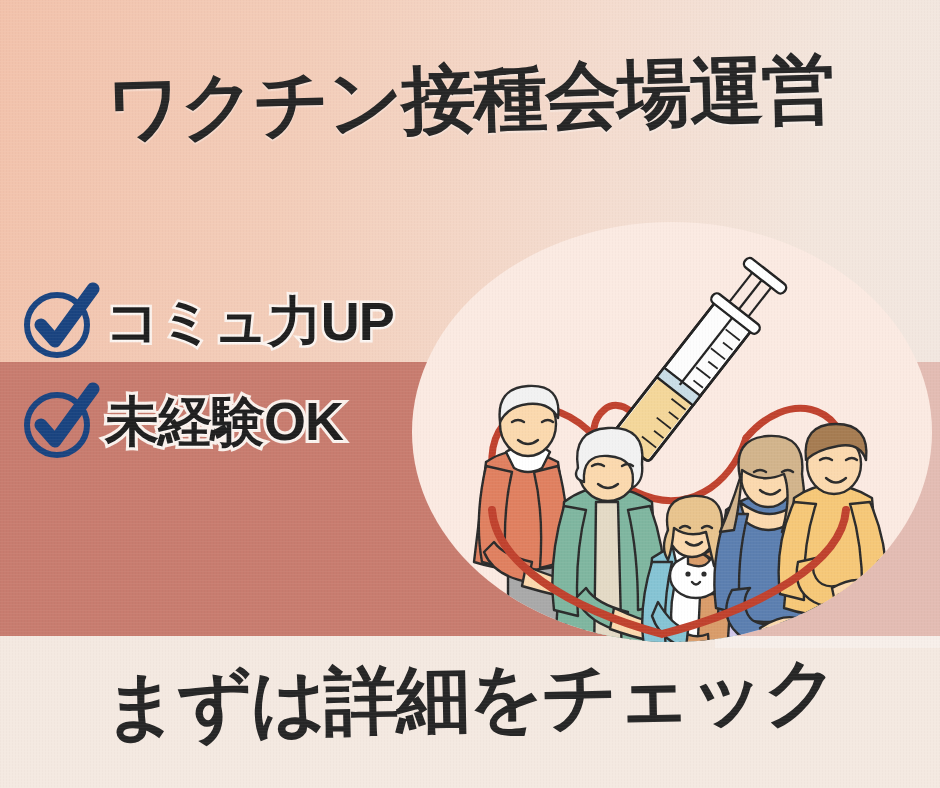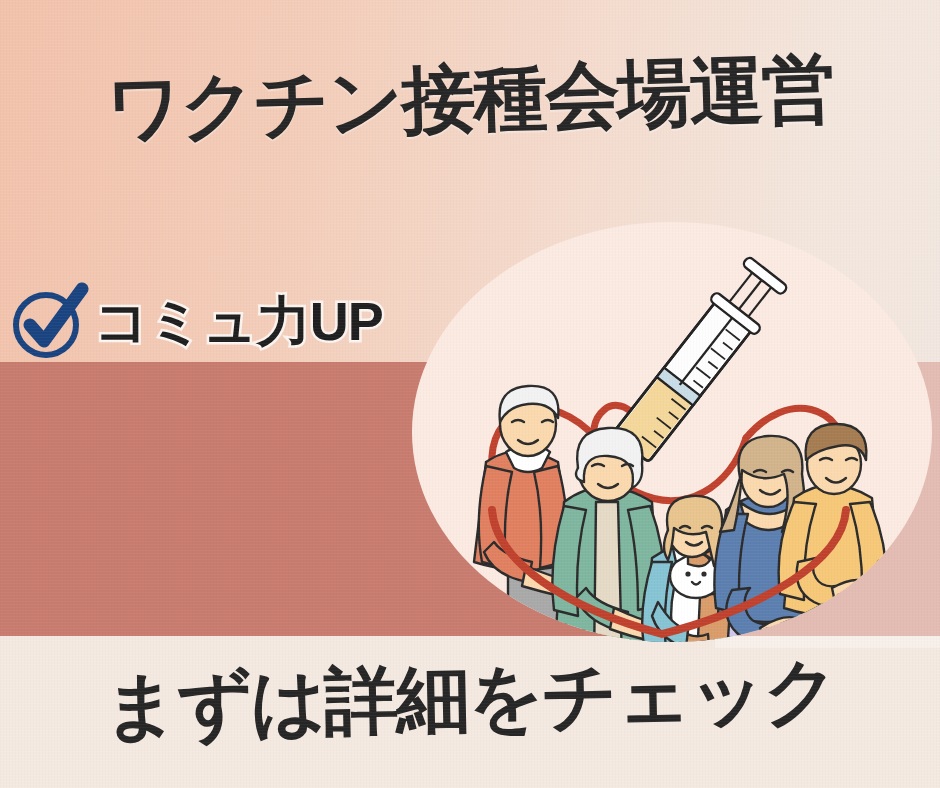--- a/index.html
+++ b/index.html
@@ -47,21 +47,21 @@
   .art-svg{position:absolute;left:400px;top:210px;width:545px;height:445px;}
   
   .title{
     position:absolute;left:0;top:62px;width:940px;text-align:center;
     font-size:74px;line-height:1;font-weight:900;color:#262626;
     letter-spacing:-2px;white-space:nowrap;
     transform:rotate(-1.6deg);
     text-shadow:0 2px 1px rgba(255,255,255,.35);
   }
   
-  .bullets{position:absolute;left:8px;top:272px;width:420px;}
+  .bullets{position:absolute;left:19px;top:272px;width:420px;}
   .bullet{position:relative;height:100px;display:flex;align-items:center;}
   .check-icon{width:82px;height:82px;flex:0 0 82px;position:relative;}
   .check-icon svg{position:absolute;left:0;top:0;}
   .bullet-label{
     font-size:54px;font-weight:900;color:#1f1f1f;letter-spacing:-1px;
     white-space:nowrap;margin-left:4px;
     -webkit-text-stroke:5px #FBF3EE;
     paint-order:stroke fill;
     text-shadow:0 1px 0 rgba(255,255,255,.6);
   }
@@ -233,18 +233,27 @@
     <div class="bullet">
       <span class="check-icon">
         <svg viewBox="0 0 82 82" width="82" height="82">
           <circle cx="38" cy="44" r="30" fill="none" stroke="#1A4480" stroke-width="6"></circle>
           <path d="M22 44 L36 60 L74 8" fill="none" stroke="#1A4480" stroke-width="13" stroke-linecap="round" stroke-linejoin="round"></path>
         </svg>
       </span>
       <span class="bullet-label">コミュ力UP</span>
     </div>
 
+    <div class="bullet">
+      <span class="check-icon">
+        <svg viewBox="0 0 82 82" width="82" height="82">
+          <circle cx="38" cy="44" r="30" fill="none" stroke="#1A4480" stroke-width="6"></circle>
+          <path d="M22 44 L36 60 L74 8" fill="none" stroke="#1A4480" stroke-width="13" stroke-linecap="round" stroke-linejoin="round"></path>
+        </svg>
+      </span>
+      <span class="bullet-label on-rose">未経験OK</span>
+    </div>
   </div>
 
   <div class="slogan">まずは詳細をチェック</div>
 
   <div class="grain"></div>
 </div>
 
 </body></html>

